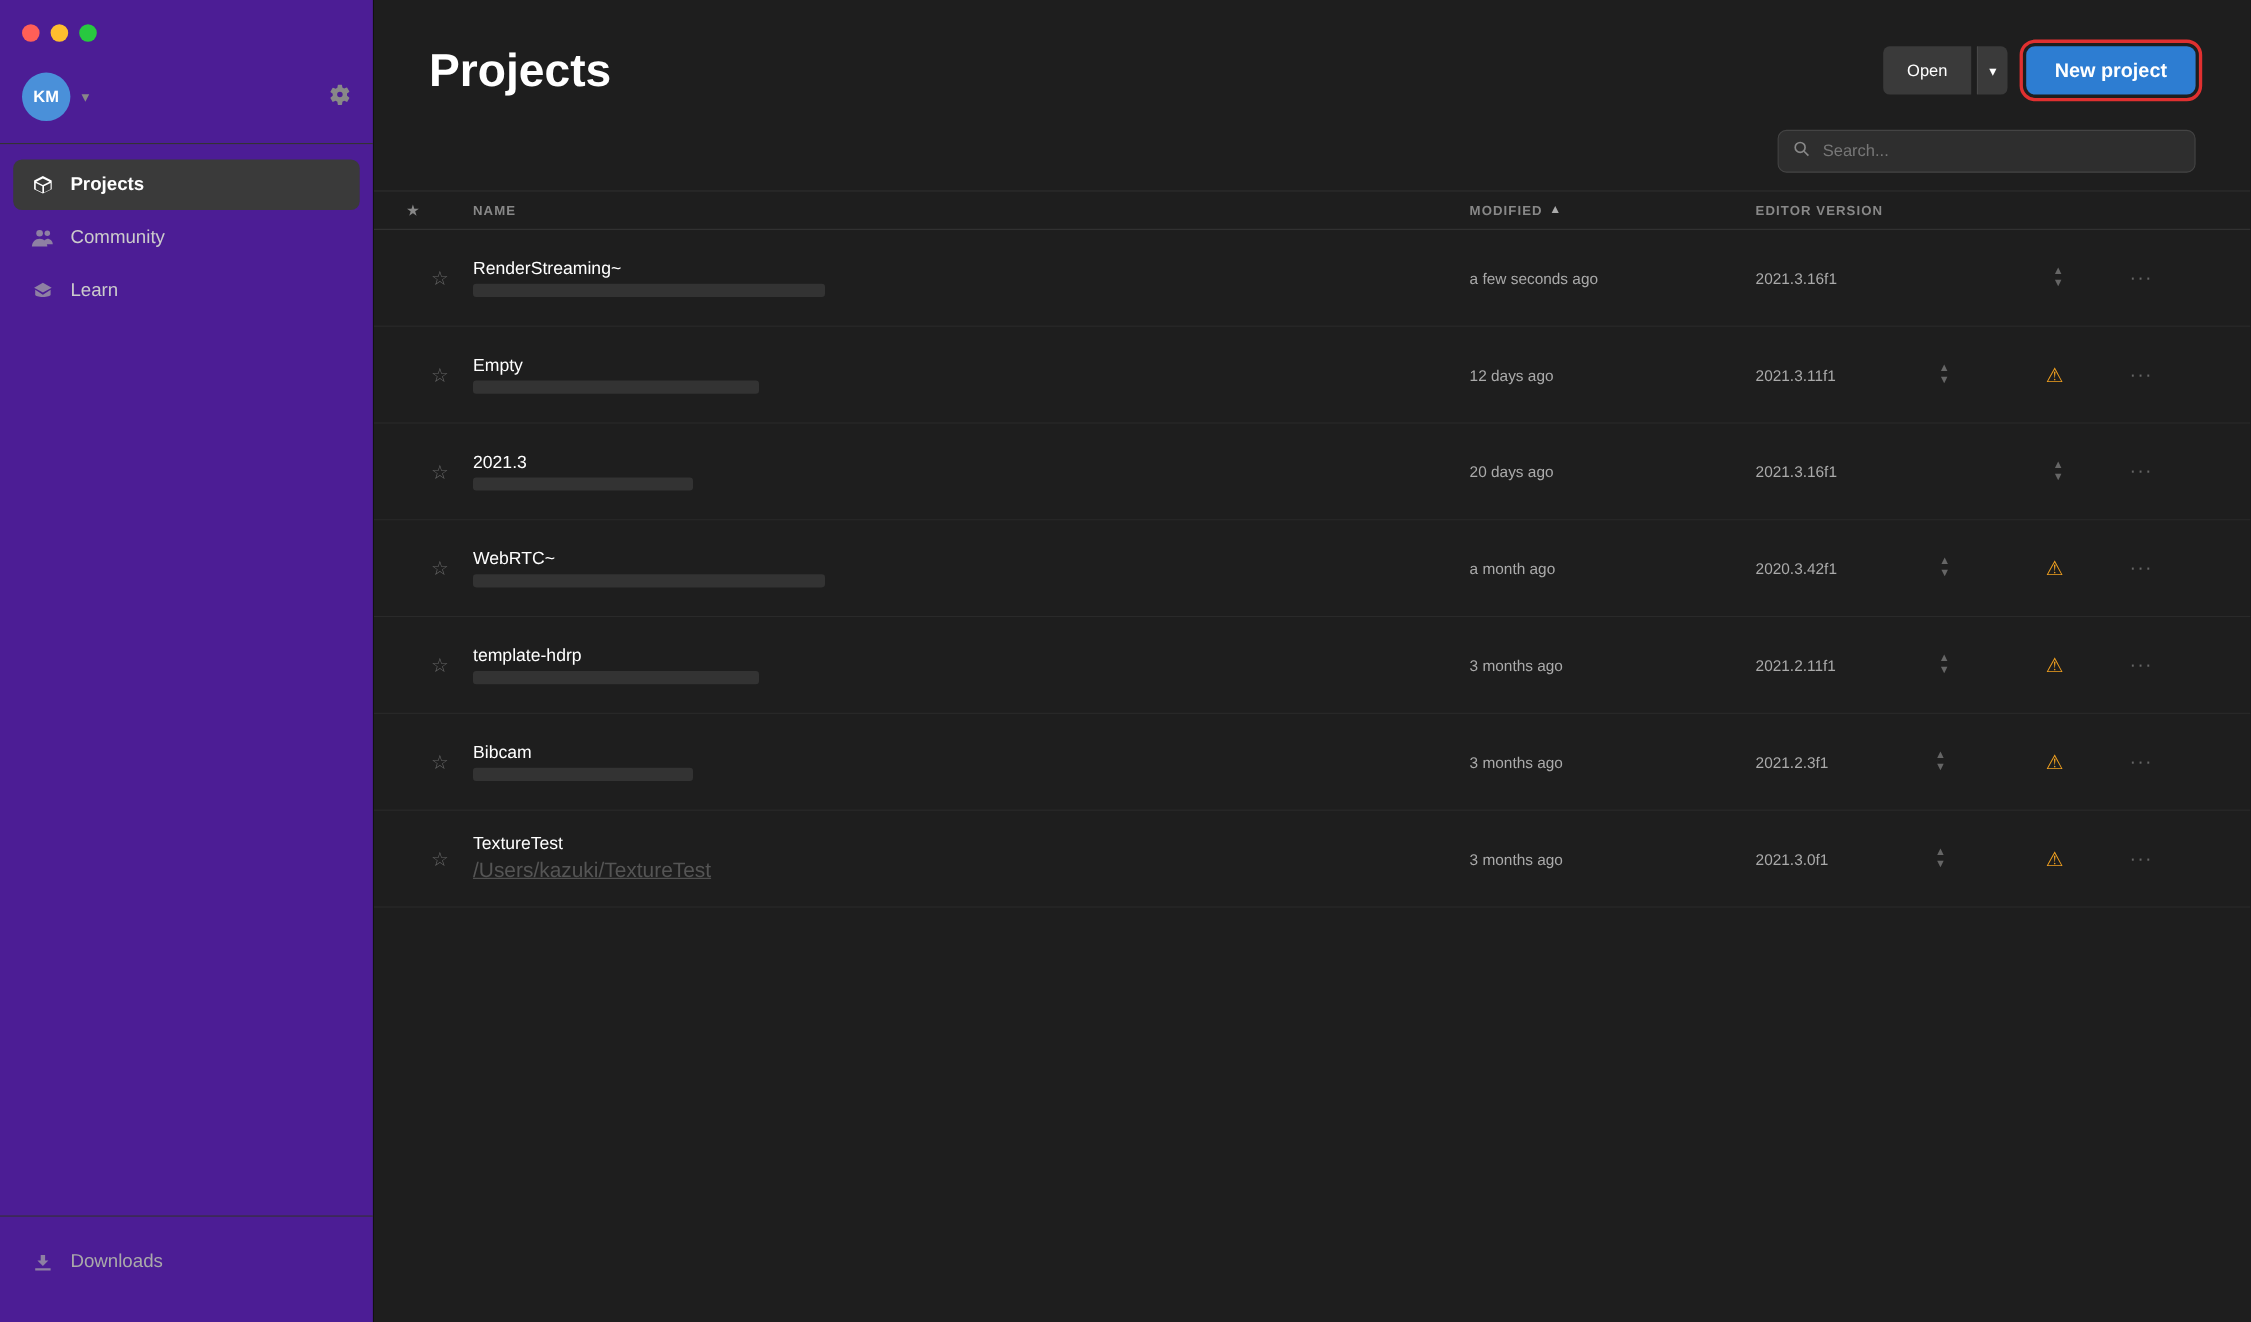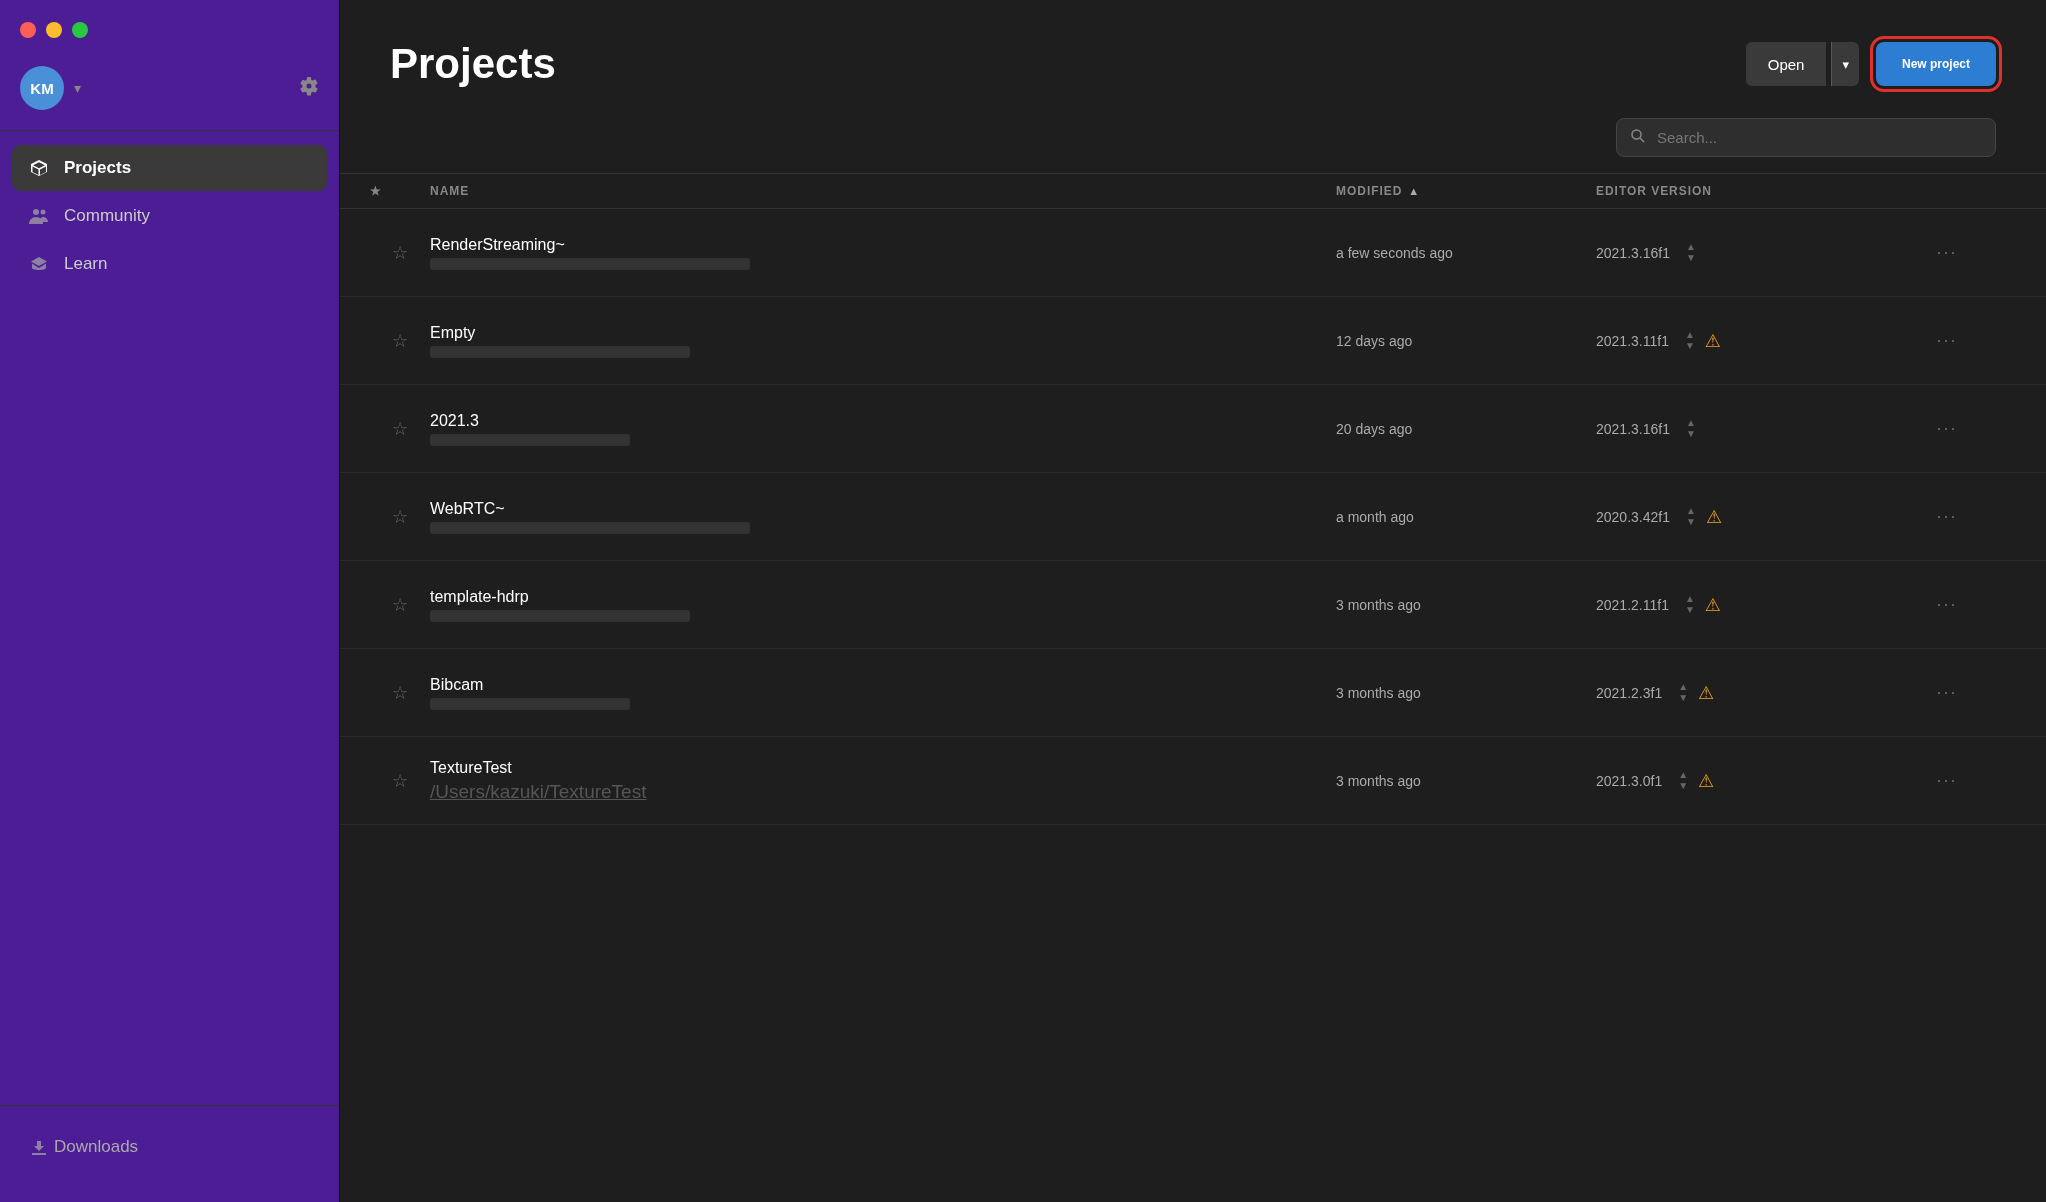--- a/index.html
+++ b/index.html
@@ -123,21 +123,21 @@
     }
 
     .sidebar-bottom {
       padding: 16px 12px 30px 12px;
       border-top: 1px solid #333;
     }
 
     .sidebar-bottom-item {
       display: flex;
       align-items: center;
-      gap: 4px;
+      gap: 14px;
       padding: 14px 16px;
       border-radius: 8px;
       cursor: pointer;
       color: #aaa;
       font-size: 17px;
     }
 
     
     .main {
       flex: 1;
@@ -189,21 +189,21 @@
       height: 44px;
       display: flex;
       align-items: center;
     }
 
     .new-project-btn {
       background: #2d7dd2;
       color: #fff;
       border: none;
       padding: 12px 26px;
-      font-size: 12px;
+      font-size: 18px;
       font-weight: 600;
       cursor: pointer;
       border-radius: 8px;
       height: 44px;
       margin-left: 12px;
       outline: 3px solid #e03030;
       outline-offset: 3px;
     }
 
     .search-bar-row {
@@ -323,20 +323,21 @@
       font-size: 14px;
       color: #aaa;
     }
 
     .version-cell {
       display: flex;
       align-items: center;
       gap: 10px;
       font-size: 14px;
       color: #aaa;
+      justify-content: space-between;
     }
 
     .version-arrows {
       display: flex;
       flex-direction: column;
       gap: 1px;
       margin-left: 6px;
     }
 
     .v-arrow {

